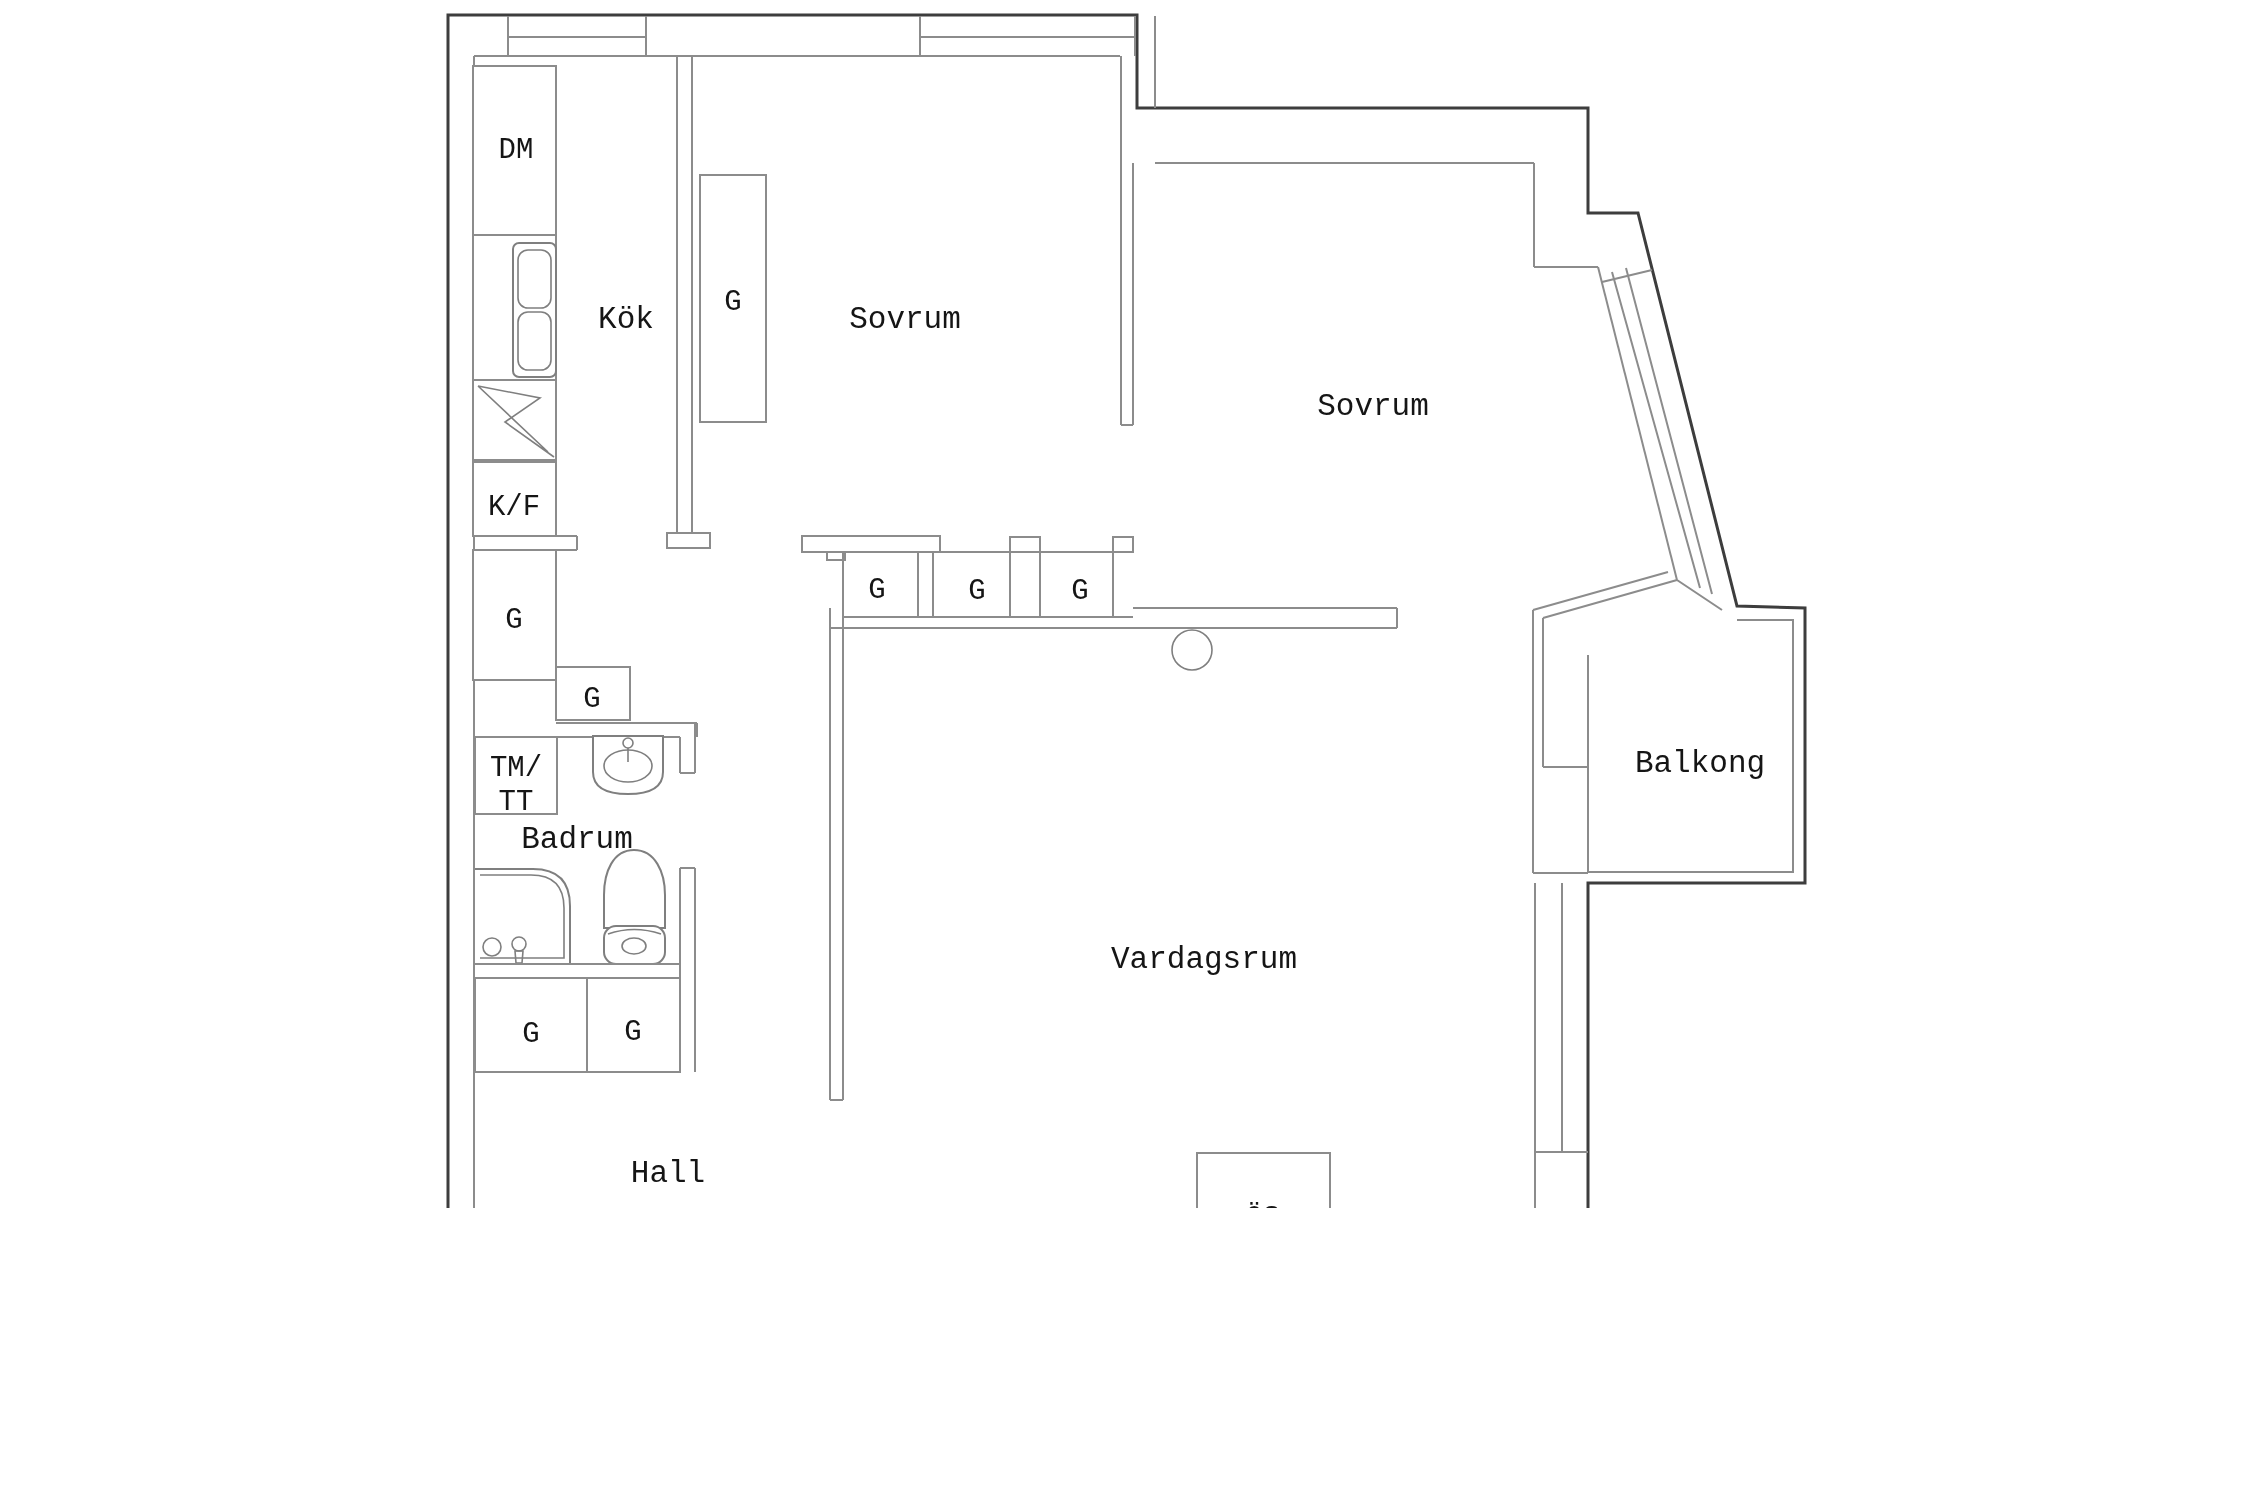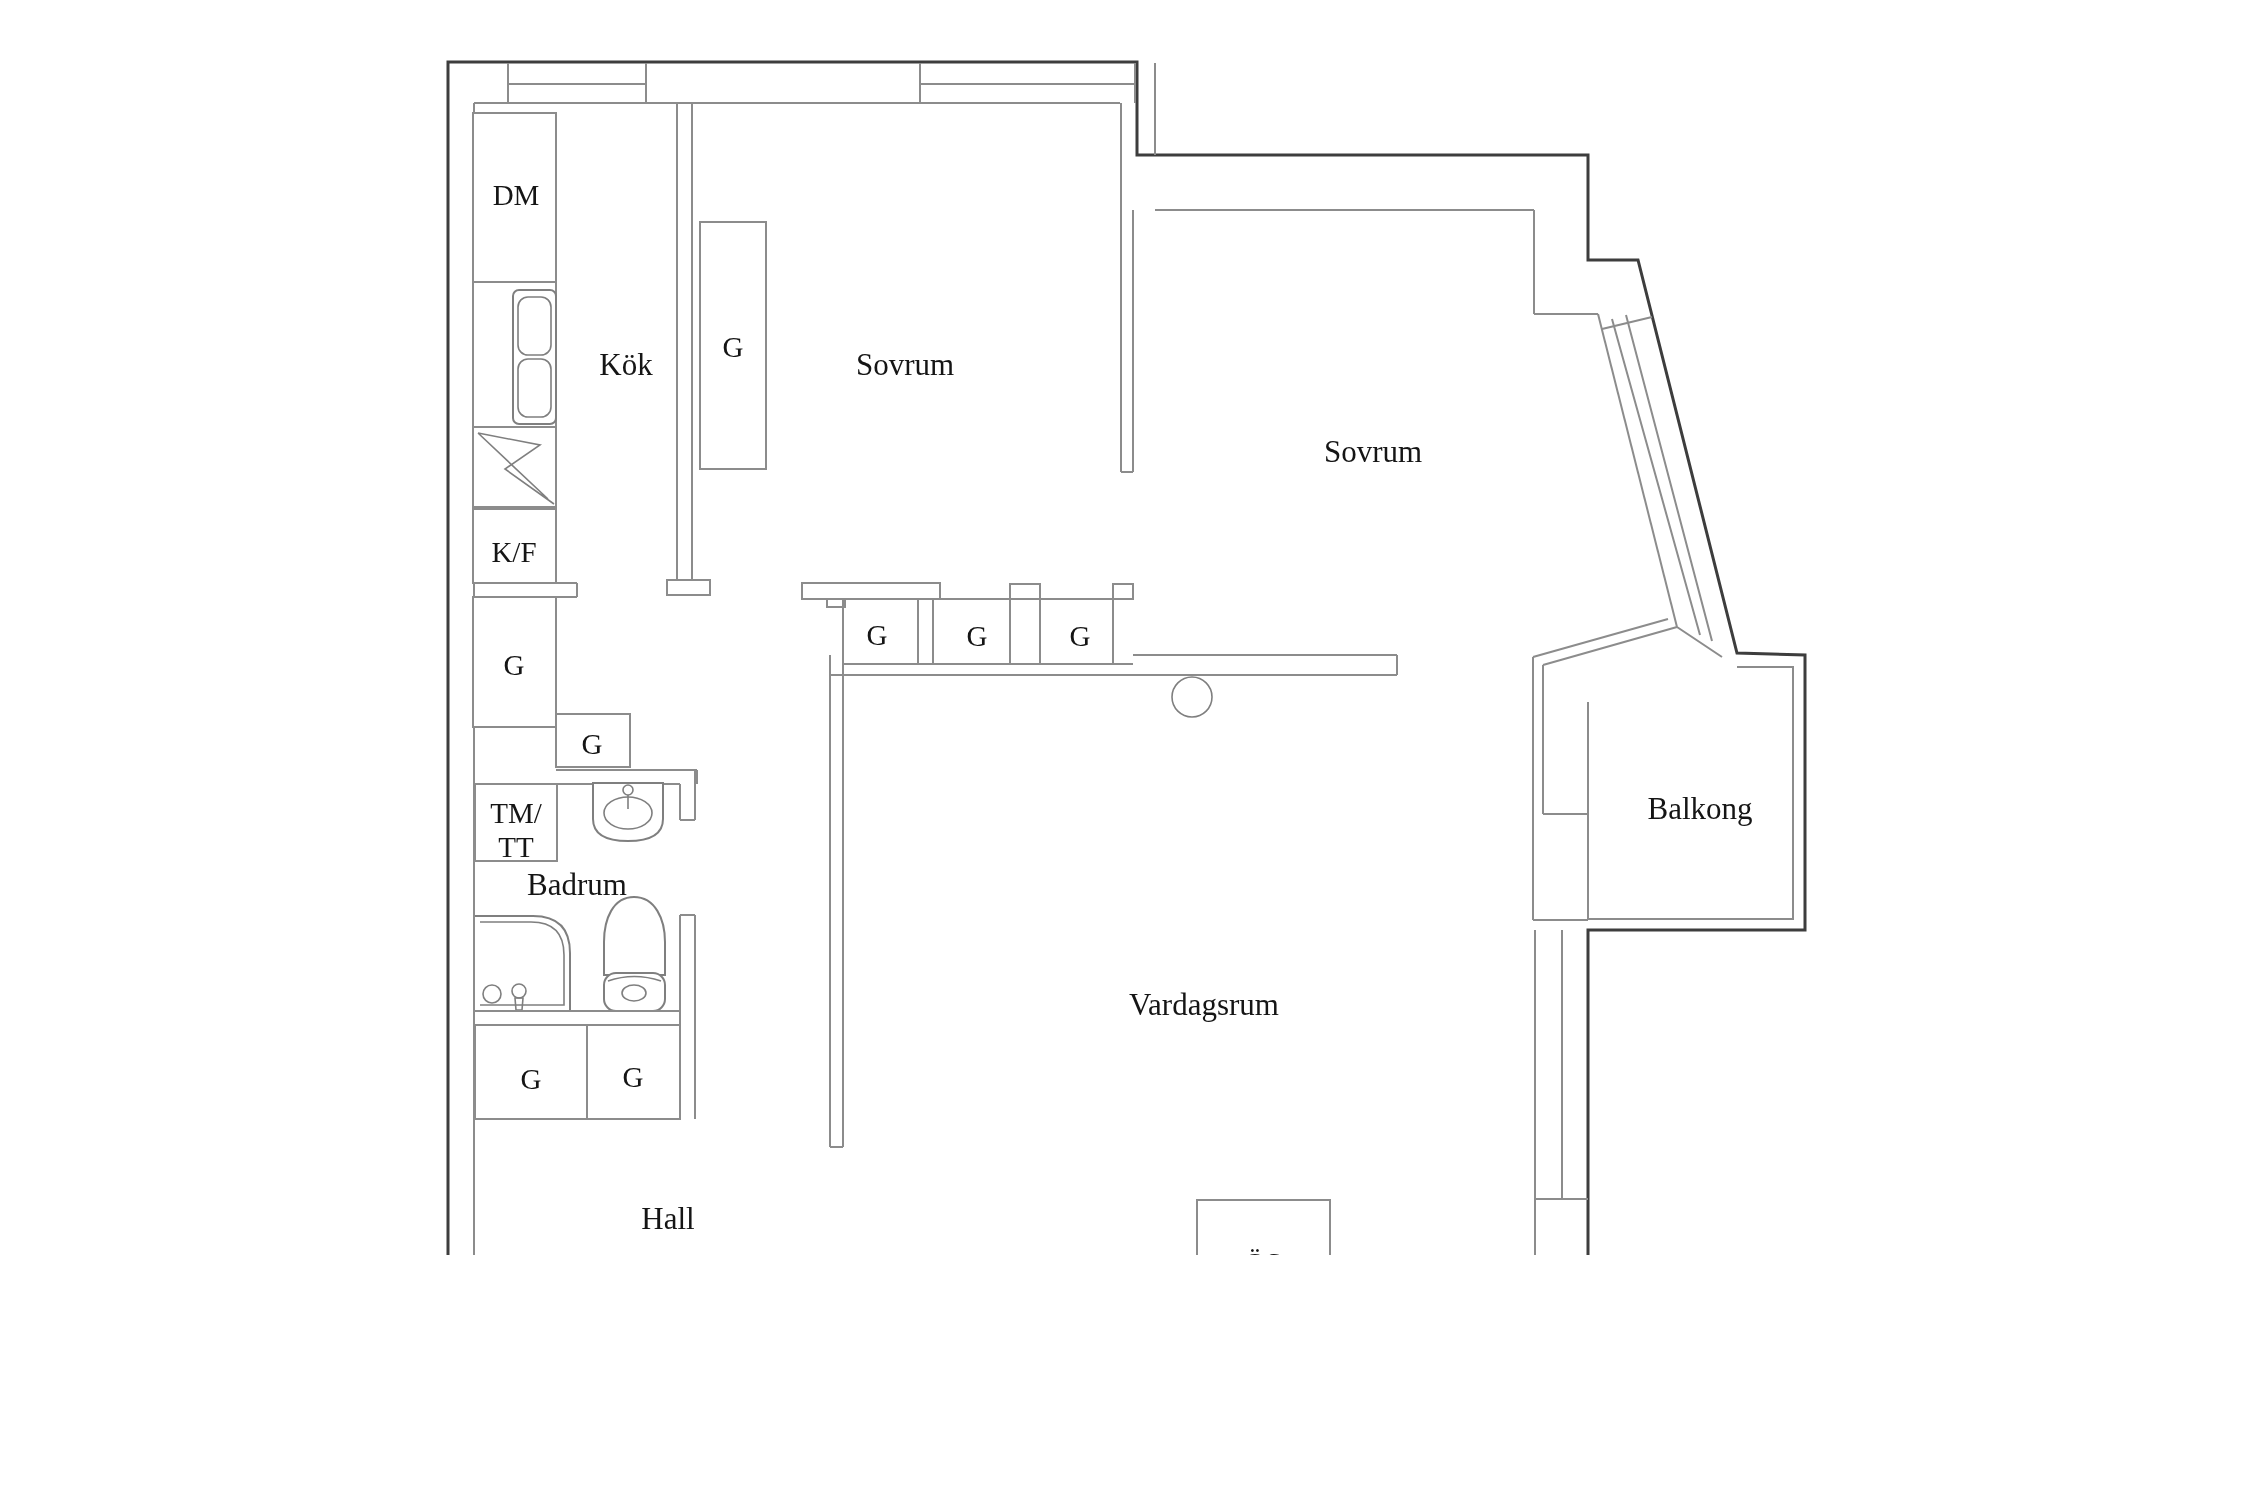--- a/index.html
+++ b/index.html
@@ -1,17 +1,17 @@
 <!DOCTYPE html>
 <html style="--bg: #ffffff; --outer: #3d3d3d; --inner: #8c8c8c; --fixt: #7f7f7f; --ink: #151515;"><head>
 <meta charset="utf-8">
 <style>
   html,body{margin:0;padding:0;background:#ffffff;}
   .canvas{position:relative;width:2250px;height:1208px;background:var(--bg,#fff);overflow:hidden;
-          font-family:Liberation Serif, serif;margin-top:47px;}
+          font-family:Liberation Mono, monospace;}
   svg{position:absolute;left:0;top:0;}
   .wall-outer{fill:none;stroke:var(--outer,#3d3d3d);stroke-width:3;stroke-linejoin:miter;}
   .wall-inner{fill:none;stroke:var(--inner,#8c8c8c);stroke-width:2;}
   .fixture{fill:#ffffff;stroke:var(--fixt,#7f7f7f);stroke-width:2;}
   .fixture-thin{fill:none;stroke:var(--fixt,#7f7f7f);stroke-width:1.6;}
   .box{fill:#ffffff;stroke:var(--inner,#8c8c8c);stroke-width:2;}
   .arrow{fill:#ffffff;stroke:var(--outer,#3d3d3d);stroke-width:3;stroke-linejoin:miter;}
   text{fill:var(--ink,#151515);}
   .room-label{font-size:31px;text-anchor:middle;}
   .small-label{font-size:29px;text-anchor:middle;}

